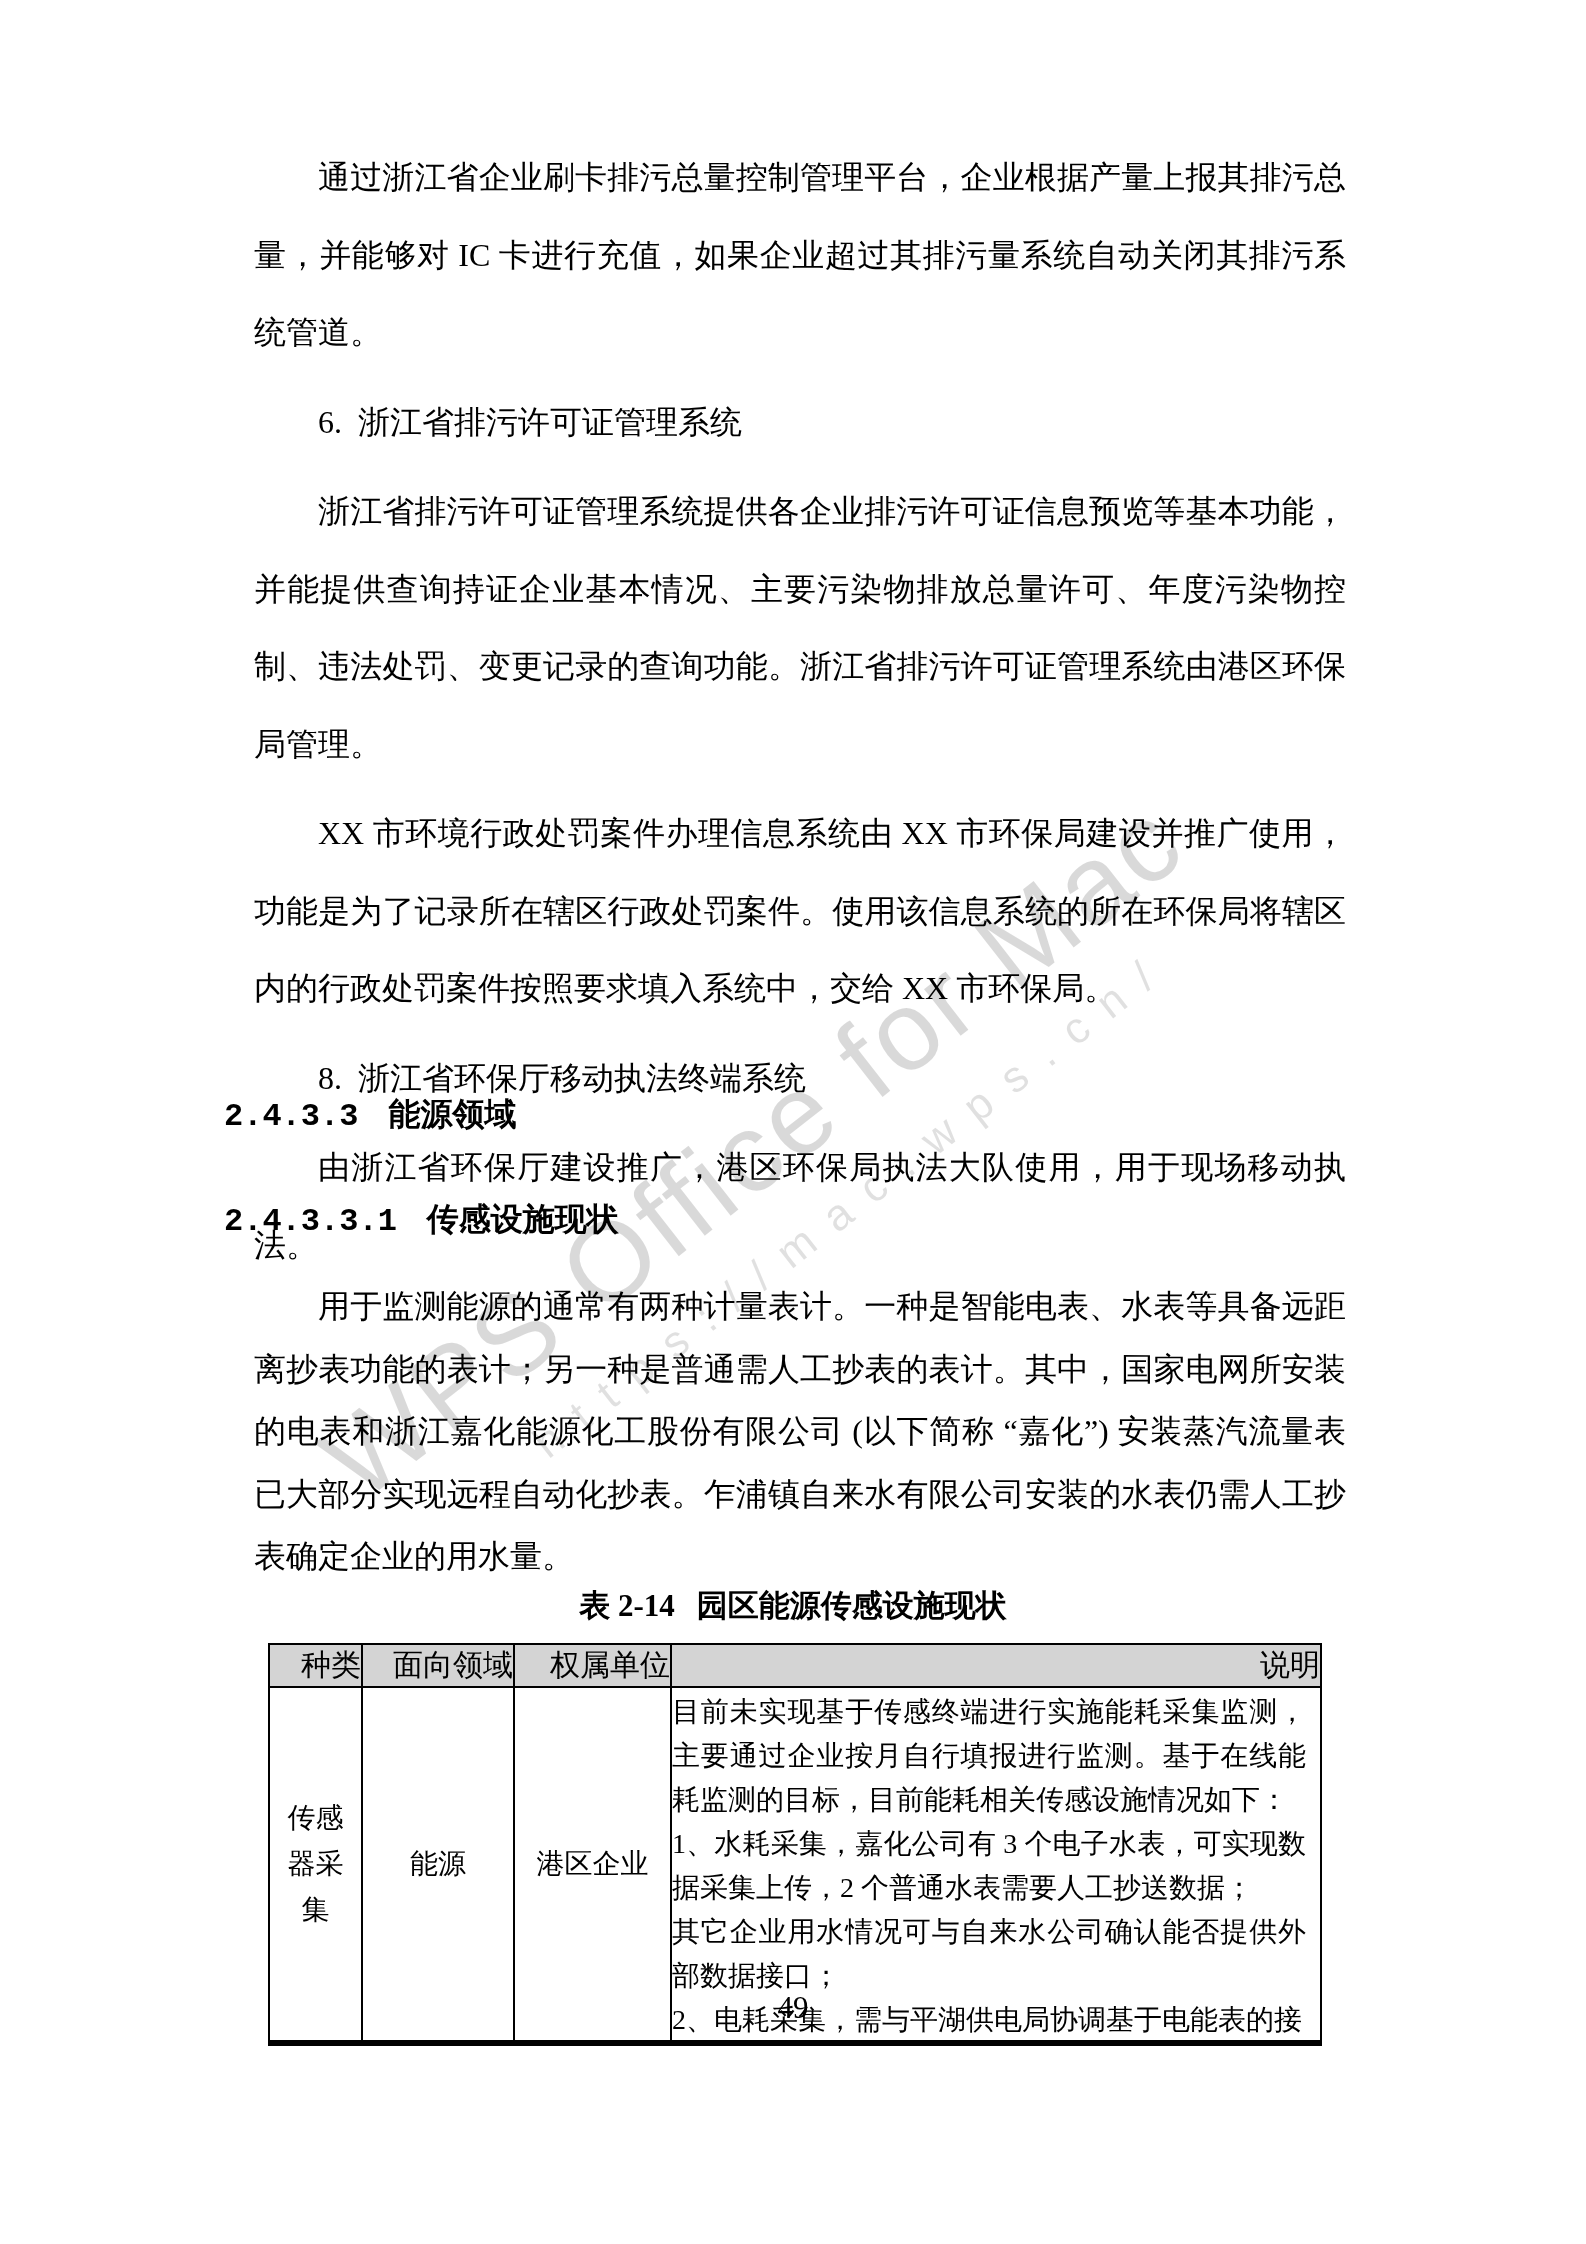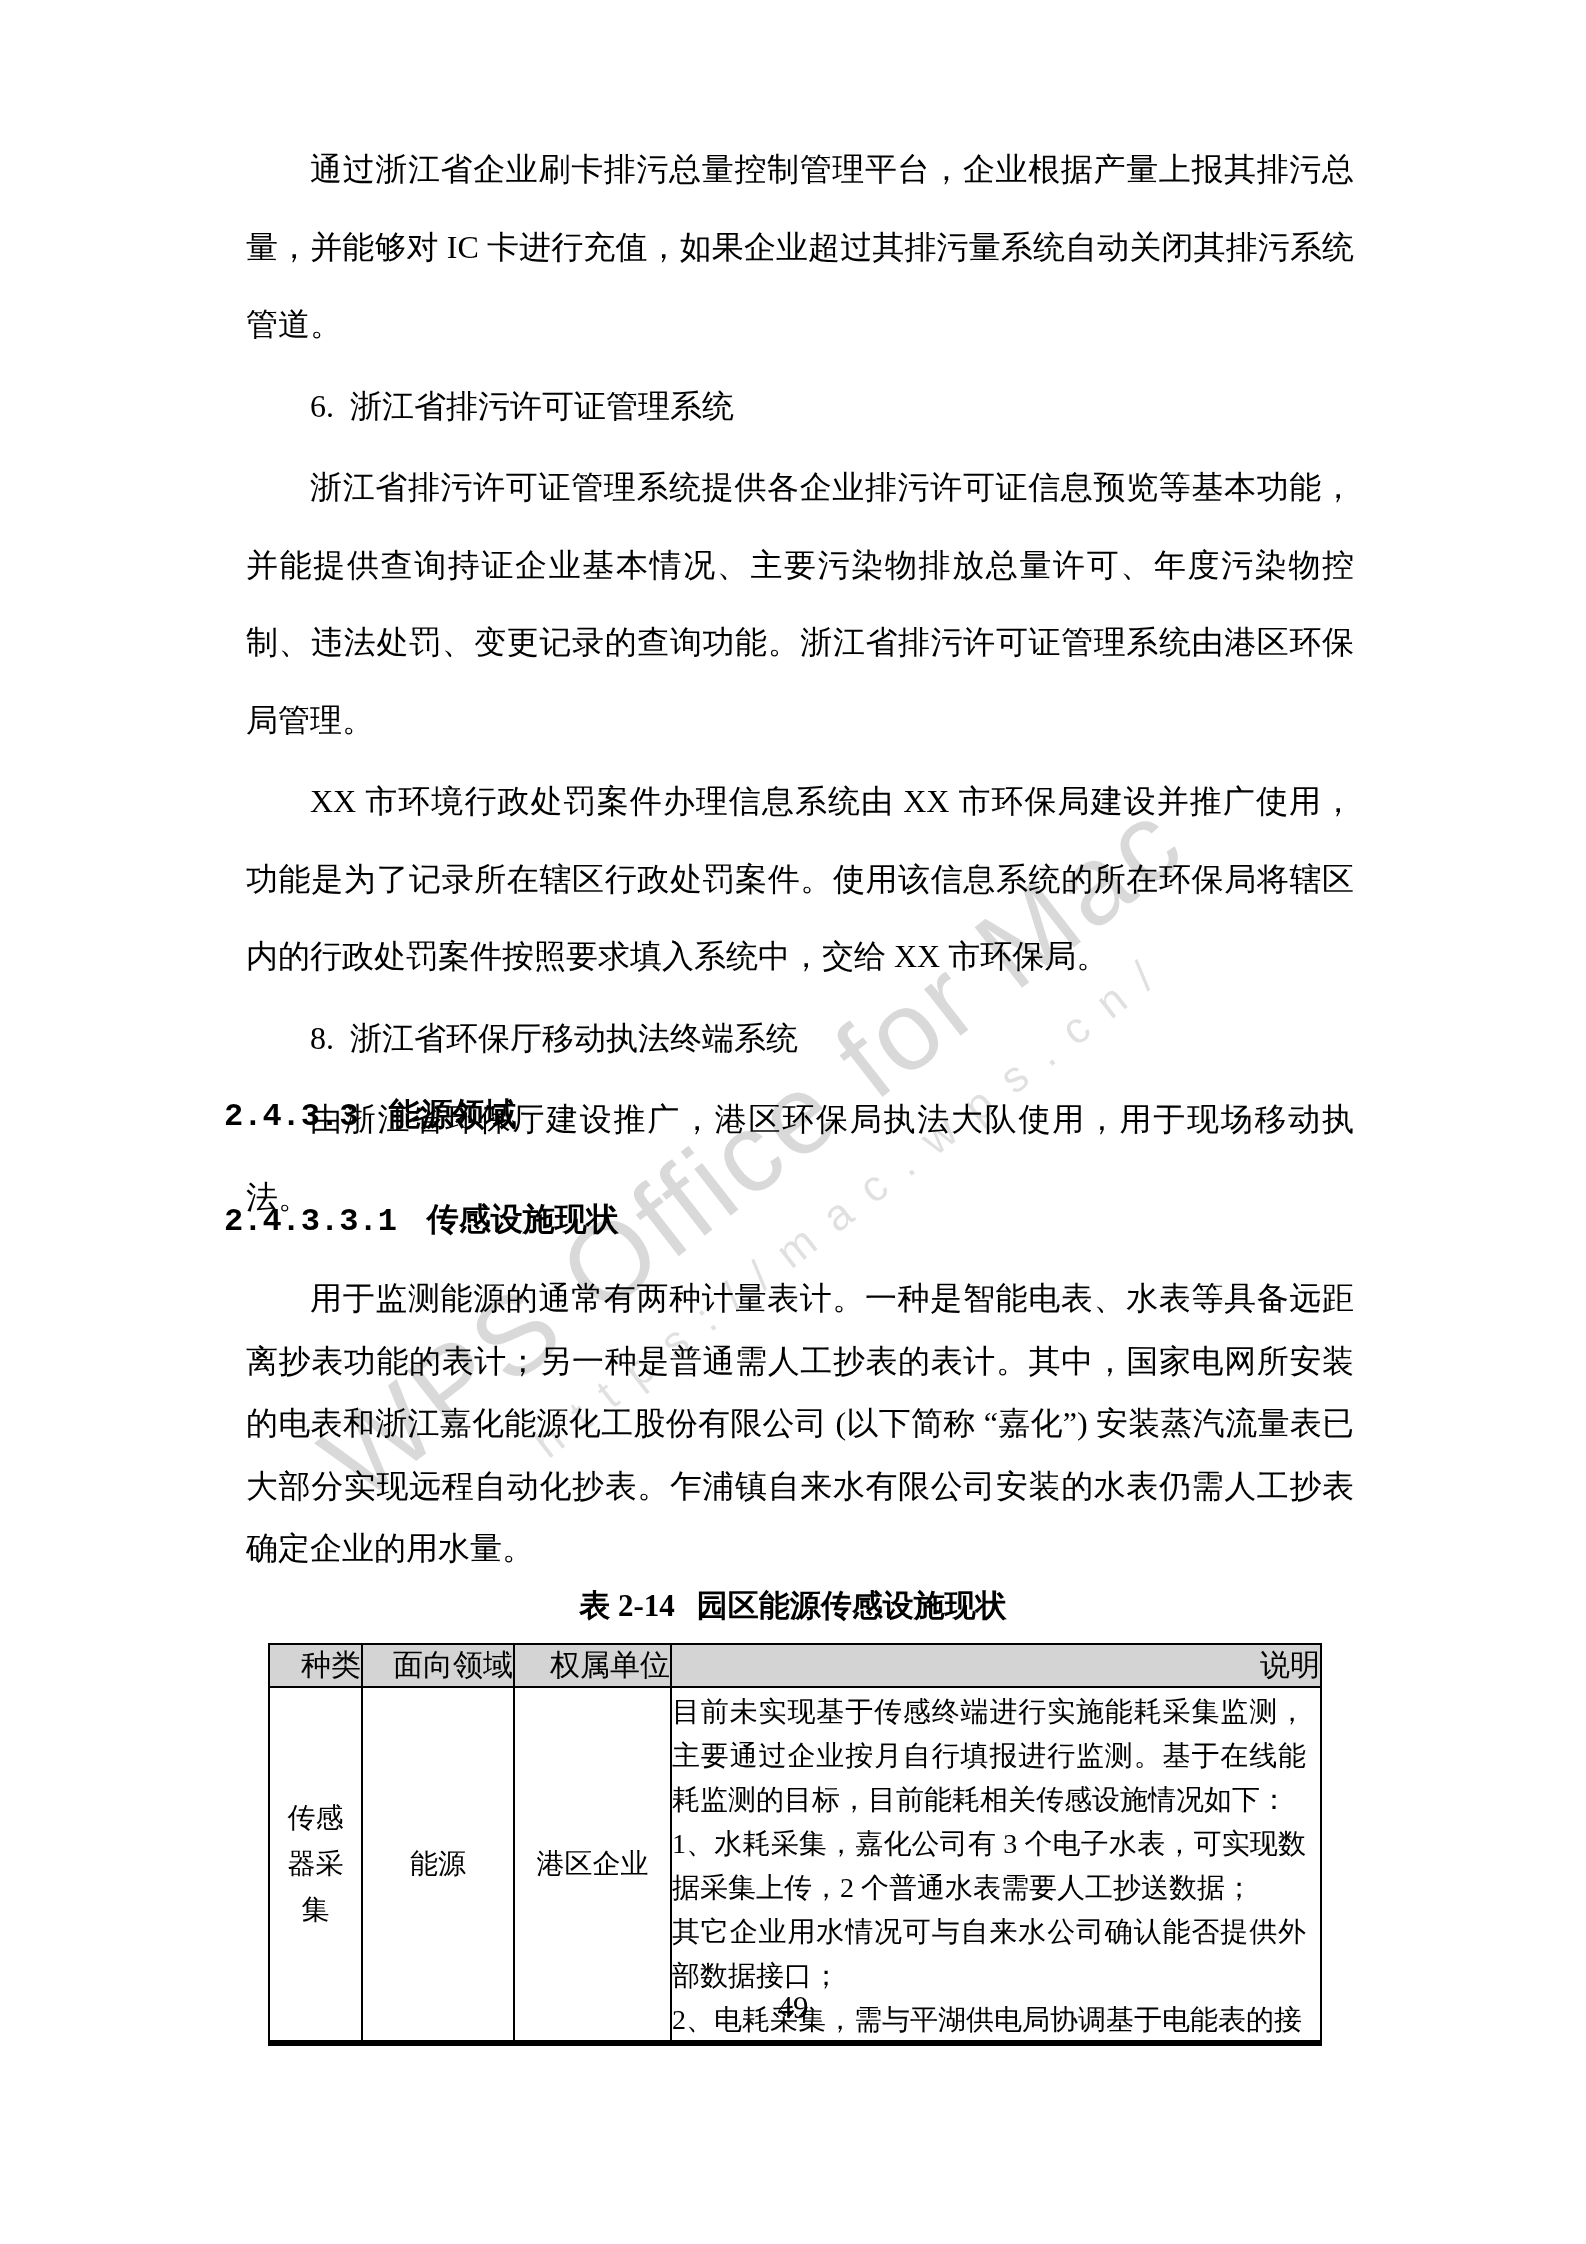--- a/index.html
+++ b/index.html
@@ -39,21 +39,21 @@
   .text-block {
     position: absolute;
     left: 242px;
     width: 1116px;
     font-size: 32px;
     text-align: justify;
     z-index: 1;
   }
   .section-a { top: 127px; line-height: 77.5px; }
   .section-energy { top: 1263px; line-height: 62.5px; }
-  p.para { margin: 4px; text-indent: 64px; }
+  p.para { margin: 12px; text-indent: 64px; }
   
   .heading {
     position: absolute;
     left: 224px;
     z-index: 1;
     font-size: 32px;
     font-weight: bold;
     line-height: 40px;
     font-family: Liberation Mono, monospace;
   }

